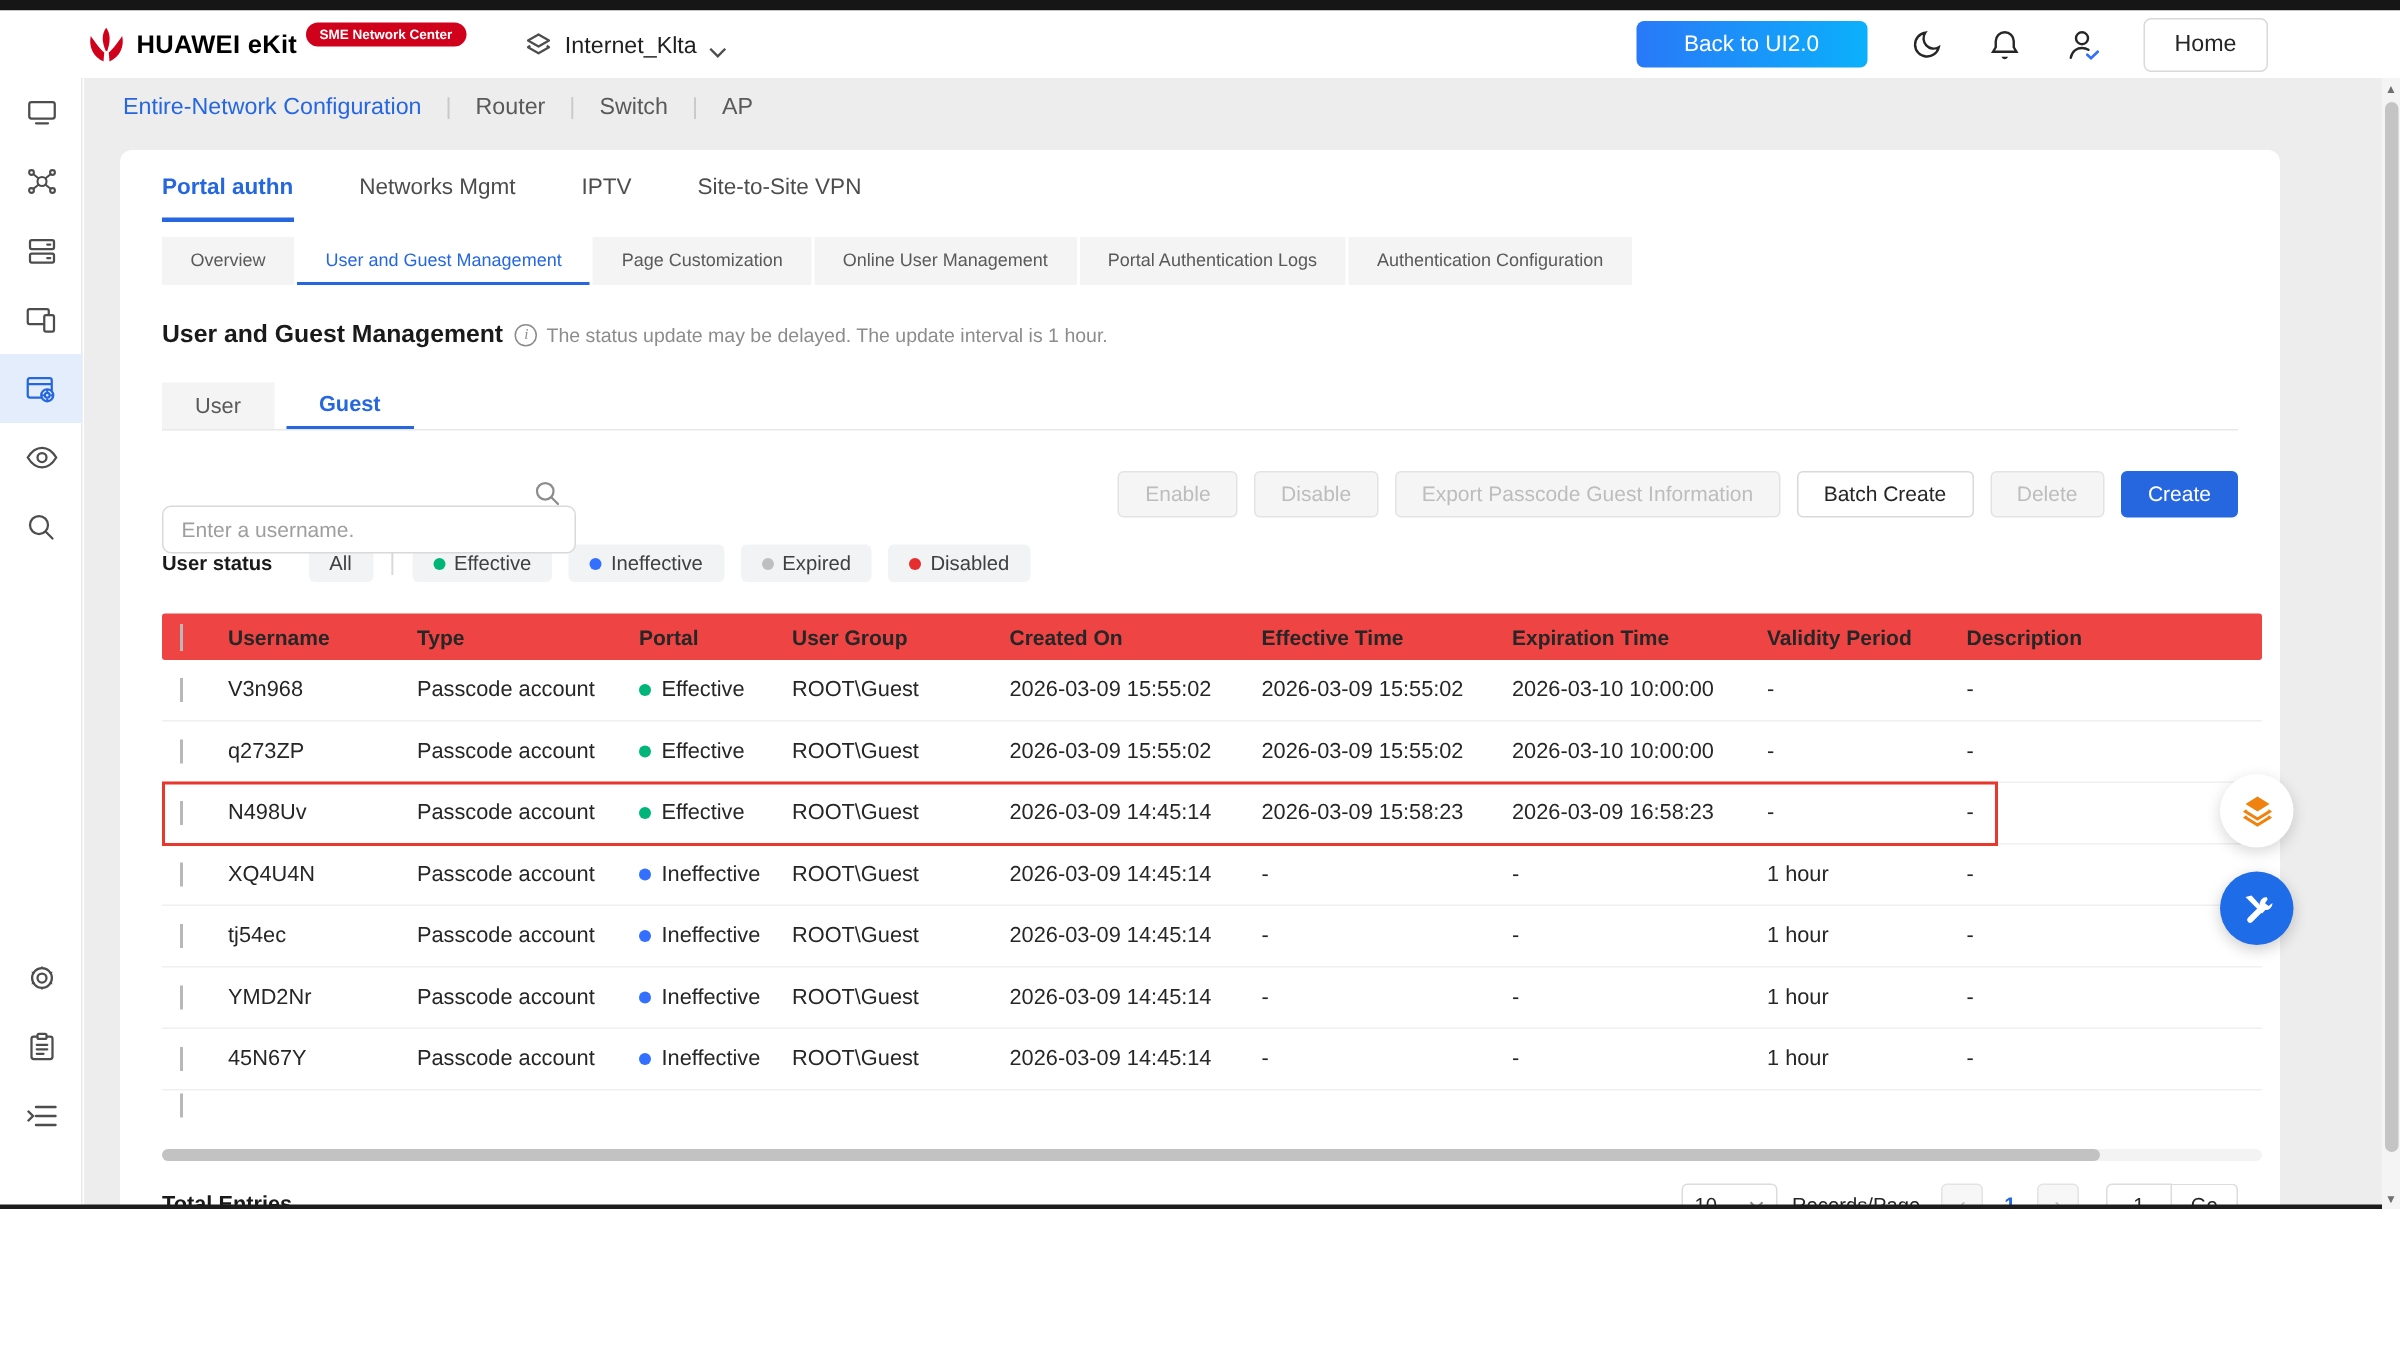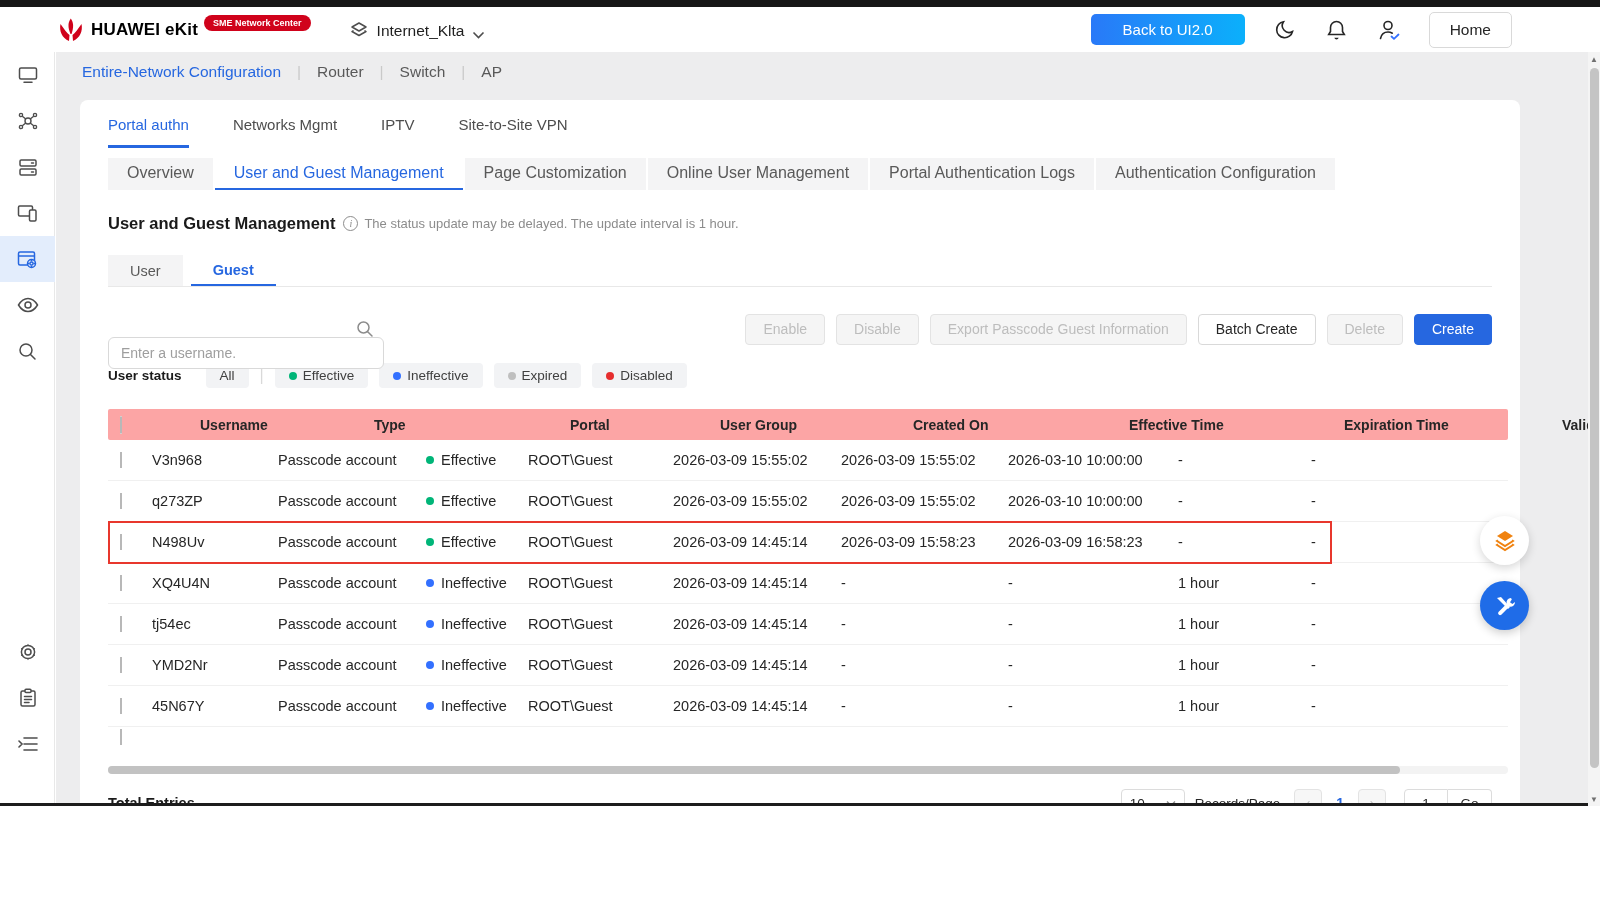--- a/index.html
+++ b/index.html
@@ -25,24 +25,24 @@
   
   .main-bg { position:absolute; left:56px; top:52px; width:1532px; height:754px; background:#ededee; }
   .breadcrumb { position:absolute; left:82px; top:63px; display:flex; align-items:center; font-size:15.5px; }
   .crumb { color:#595959; cursor:pointer; }
   .crumb.active { color:#2667e0; }
   .crumb-sep { color:#c9c9c9; margin:0 16px; }
   .card { position:absolute; left:80px; top:100px; width:1440px; height:706px; background:#fff; border-radius:8px 8px 0 0; }
   
   .tabs { display:flex; padding:16px 0 0 28px; }
   .tab { font-size:15px; color:#4d4d4d; margin-right:44px; padding-bottom:12px; cursor:pointer; }
-  .tab.active { color:#2667e0; border-bottom:3px solid #2667e0; }
+  .tab.active { color:#2667e0; border-bottom:3px solid #2667e0;font-weight:bold; }
   
   .subtabs { display:flex; margin:10px 0 0 28px; }
-  .subtab { background:#f4f4f5; color:#595959; font-size:16px; height:32px; display:flex; align-items:center; padding:0 19px; margin-right:2px; cursor:pointer; border-bottom:2px solid transparent;text-align:center; }
+  .subtab { background:#f4f4f5; color:#595959; font-size:12px; height:32px; display:flex; align-items:center; padding:0 19px; margin-right:2px; cursor:pointer; border-bottom:2px solid transparent;text-align:center; }
   .subtab.active { background:#fff; color:#2667e0; border-bottom:2px solid #2667e0; }
   
   .title-row { display:flex; align-items:center; margin:24px 0 0 28px; }
   .page-title { font-size:16.5px; font-weight:bold; color:#1a1a1a; }
   .notice { font-size:13px; color:#8c8c8c; margin-left:8px; display:flex; align-items:center; }
   .info-ic { width:15px; height:15px; border:1px solid #8c8c8c; border-radius:50%; font-size:10px; display:inline-flex; align-items:center; justify-content:center; margin-right:6px; color:#8c8c8c; font-style:italic; font-family:"Liberation Serif", serif; }
   
   .view-tabs { display:flex; margin:22px 0 0 28px; border-bottom:1px solid #e8e8e8; width:1384px; }
   .vtab { font-size:14.5px; height:31px; display:flex; align-items:center; justify-content:center; padding:0 22px; cursor:pointer; }
   .vtab.idle { background:#f4f4f5; color:#595959; }
@@ -60,21 +60,21 @@
   .btn.primary { background:#2667e0; border:1px solid #2667e0; color:#fff; }
   
   .filters { display:flex; align-items:center; margin:18px 0 0 28px; }
   .filters-label { font-size:13.5px; font-weight:bold; color:#1a1a1a; margin-right:24px; }
   .chip { background:#f2f3f5; border-radius:4px; height:25px; display:flex; align-items:center; padding:0 14px; font-size:13.5px; color:#404040; margin-right:11px; cursor:pointer; }
   .chip .dot { width:8px; height:8px; border-radius:50%; margin-right:6px; }
   .chip-sep { color:#d9d9d9; margin:0 11px 0 0; }
   
   .table-wrap { position:relative; margin:21px 0 0 28px; width:1400px; }
   .tr { display:grid; grid-template-columns:44px 126px 148px 102px 145px 168px 167px 170px 133px 1fr; align-items:center; }
-  .thead { background:#fca5a5; height:31px; border-radius:2px;gap:48px; }
+  .thead { background:#ef4444; height:31px; border-radius:2px; }
   .th { font-size:14px; font-weight:bold; color:#262626; position:relative; padding-right:6px; }
   .row { height:41px; border-bottom:1px solid #f0f0f0; }
   .td { font-size:14.5px; color:#262626; white-space:nowrap; overflow:hidden; }
   .cb { width:16px; height:16px; border:1px solid #b8b8b8; border-radius:3px; background:#fff; margin-left:12px; cursor:pointer; }
   .status-cell { display:flex; align-items:center; }
   .status-cell .dot { width:8px; height:8px; border-radius:50%; margin-right:7px; flex:none; }
   .highlight-box { position:absolute; left:0px; top:112px; width:1224px; height:43px; border:2px solid #e8372d; pointer-events:none; }
   .partial-row { height:20px; overflow:hidden; }
   .partial-row .cb { margin-top:12px; }
   

